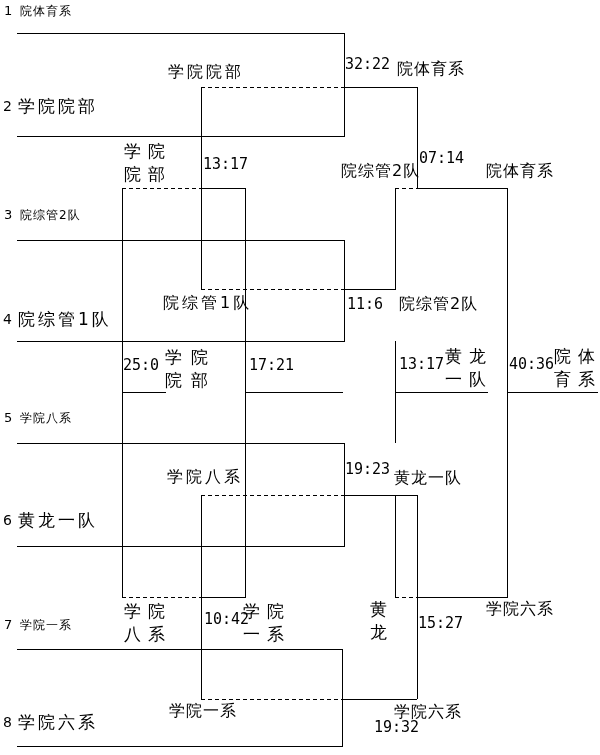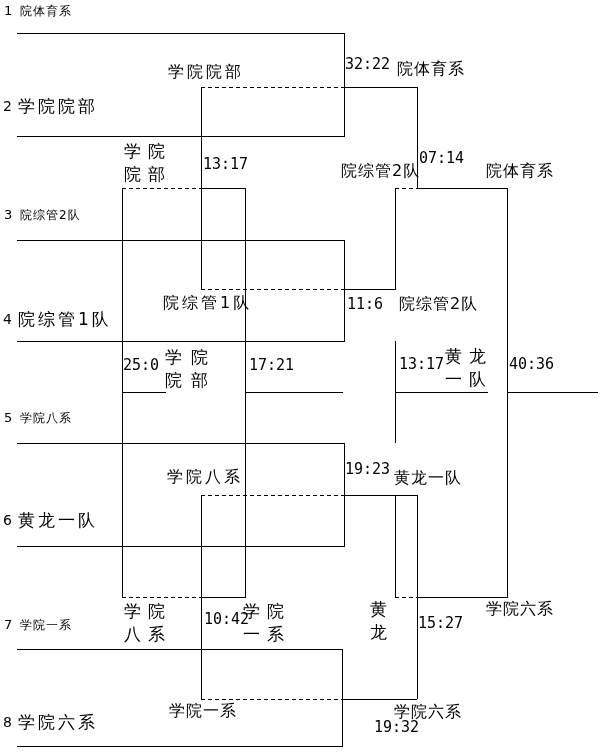--- a/index.html
+++ b/index.html
@@ -148,14 +148,18 @@
 
   <div class="lbl sc" style="left:249px;top:357px;">17:21</div>
 
   <div class="lbl sc" style="left:399px;top:356px;">13:17</div>
   <div class="st st-c" style="left:441px;top:345px;width:56px;">
     <div class="ls7">黄龙</div>
     <div class="ls7">一队</div>
   </div>
 
   <div class="lbl sc" style="left:509px;top:356px;">40:36</div>
+  <div class="st st-c" style="left:554px;top:345px;width:46px;">
+    <div class="ls7">院体</div>
+    <div class="ls7">育系</div>
+  </div>
 
 </div>
 
 </body></html>

